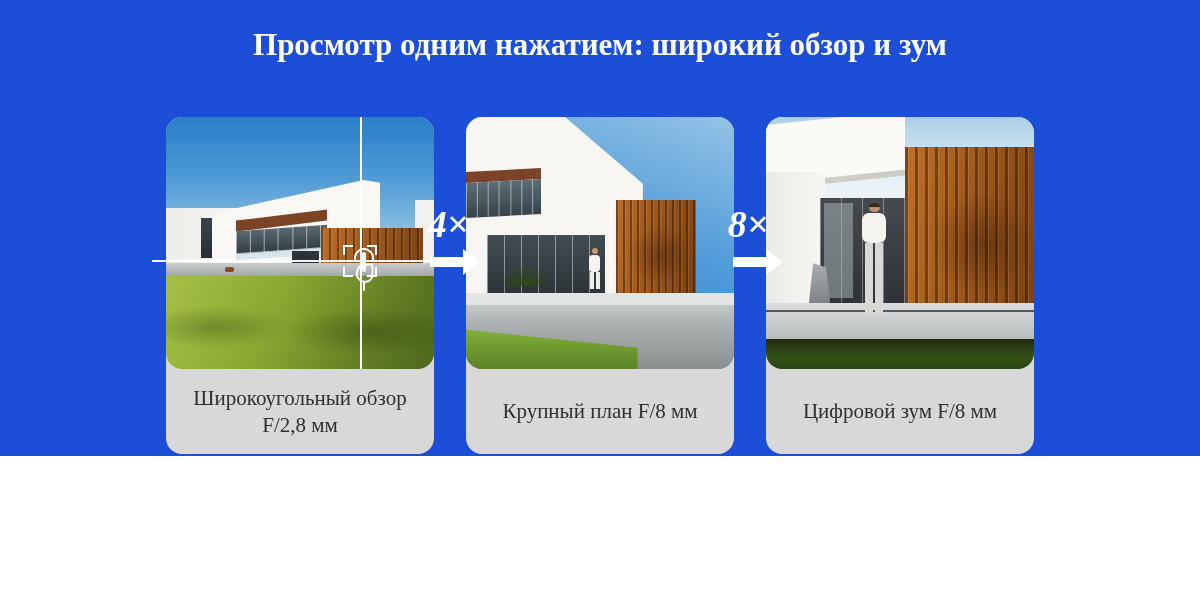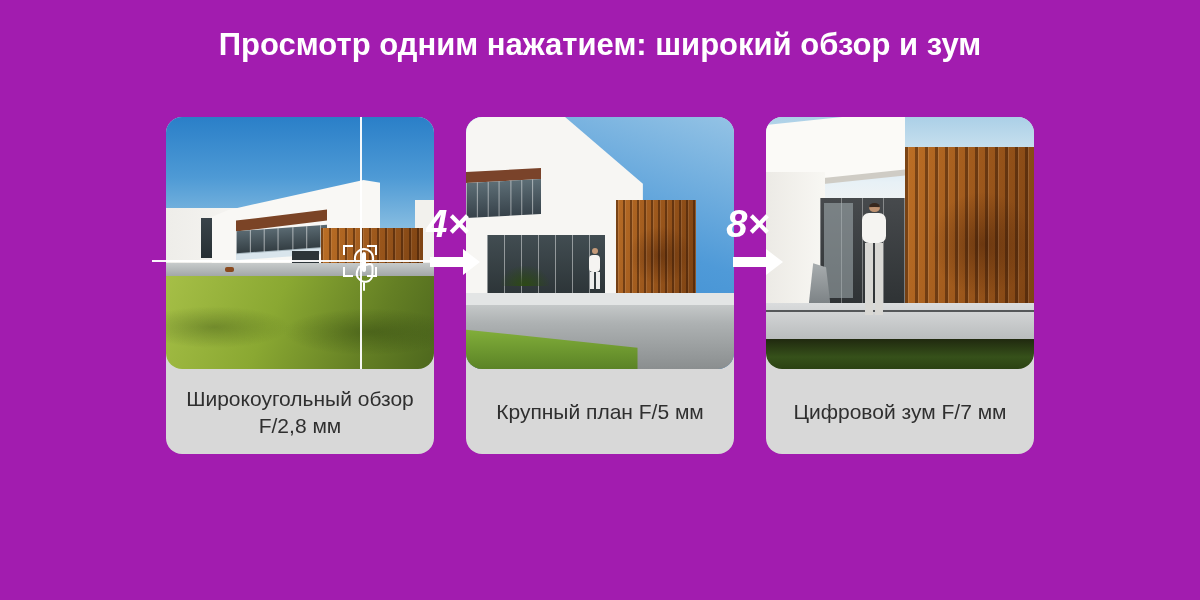--- a/index.html
+++ b/index.html
@@ -1,18 +1,18 @@
 <!DOCTYPE html>
 <html lang="ru"><head>
 <meta charset="utf-8">
 <style>
   * { margin:0; padding:0; box-sizing:border-box; }
   html,body { width:1200px; height:600px; }
   body { font-family:"Liberation Sans", sans-serif; }
-  .page { position:relative; width:1200px; height:600px; background:#a21caf; overflow:hidden; }
+  .page { position:relative; width:1200px; height:456px; background:#1d4ed8; overflow:hidden;font-family:Liberation Serif, serif; }
 
   .page-title { margin-top:26px; text-align:center; color:#ffffff; font-size:31px; line-height:38px; font-weight:700; }
   .page-desc  { margin:24px auto 0; width:940px; text-align:center; color:#ffffff; font-size:19.5px; line-height:28px; font-weight:400; }
 
   .cards-row { position:relative; width:868px; margin:53px auto 0; display:flex; gap:32px; }
 
   .card { width:268px; height:337px; background:#d8d8d8; border-radius:16px; display:flex; flex-direction:column; }
   .photo { position:relative; width:268px; height:252px; border-radius:16px; overflow:hidden; flex:none; }
   .photo > div { position:absolute; }
   .caption { flex:1; display:flex; align-items:center; justify-content:center; text-align:center;
@@ -163,21 +163,21 @@
         <div class="person small">
           <i class="head"></i>
           <i class="torso"></i>
           <span class="legs">
             <i></i>
             <i></i>
           </span>
         </div>
       </div>
       <div class="caption">
-        <span>Крупный план F/5 мм</span>
+        <span>Крупный план F/8 мм</span>
       </div>
     </div>
 
     <div class="card">
       <div class="photo">
         <div class="s3-sky"></div>
         <div class="s3-roof"></div>
         <div class="s3-roof-shadow"></div>
         <div class="s3-wall-left"></div>
         <div class="s3-glass"></div>
@@ -194,21 +194,21 @@
             <i></i>
             <i></i>
           </span>
           <span class="legs">
             <i class="shoe"></i>
             <i class="shoe"></i>
           </span>
         </div>
       </div>
       <div class="caption">
-        <span>Цифровой зум F/7 мм</span>
+        <span>Цифровой зум F/8 мм</span>
       </div>
     </div>
 
     <div class="overlay">
       <div class="xh-v"></div>
       <div class="xh-h"></div>
       <div class="frame">
         <i class="tl"></i>
         <i class="tr"></i>
         <i class="bl"></i>

